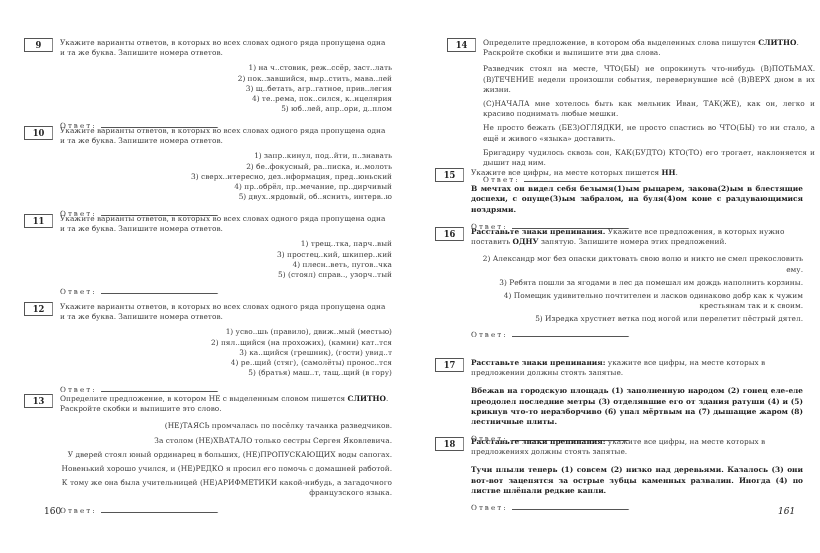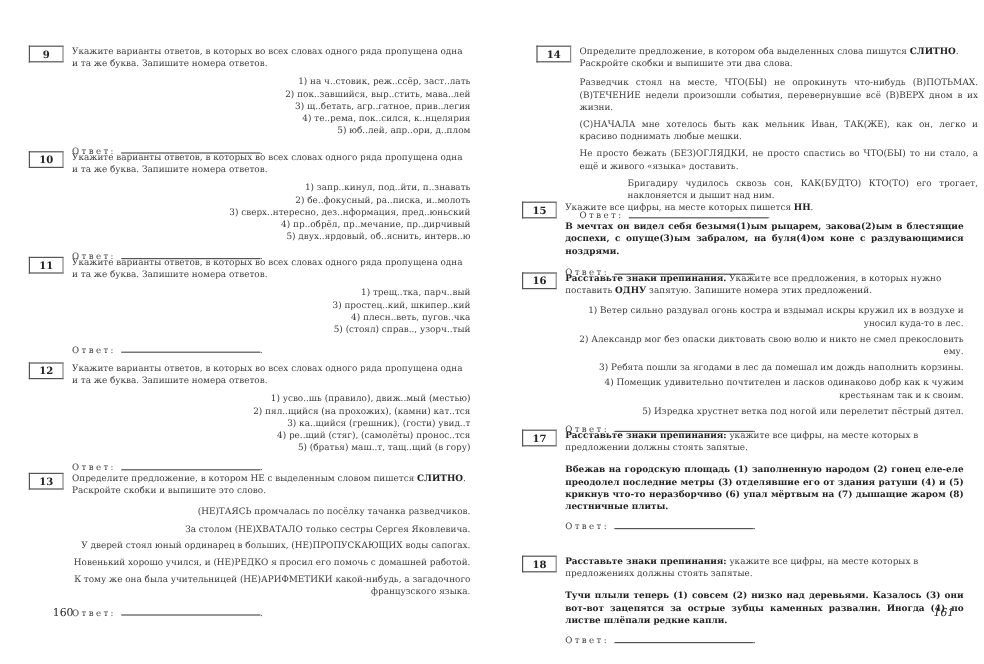--- a/index.html
+++ b/index.html
@@ -113,59 +113,58 @@
 
 <div class="page page-right">
 
   <div class="task" style="left:37px; top:38px; width:368px;">
     <div class="num-box">14</div>
     <div class="task-body">
       <p class="prompt"><span>Определите предложение, в котором оба выделенных слова пишутся </span><b>СЛИТНО</b><span>. Раскройте скобки и выпишите эти два слова.</span></p>
       <p class="para" style="margin-top:6px; text-align:justify;">Разведчик стоял на месте, ЧТО(БЫ) не опрокинуть что-нибудь (В)ПОТЬМАХ. (В)ТЕЧЕНИЕ недели произошли события, перевернувшие всё (В)ВЕРХ дном в их жизни.</p>
       <p class="para" style="text-align:justify;">(С)НАЧАЛА мне хотелось быть как мельник Иван, ТАК(ЖЕ), как он, легко и красиво поднимать любые мешки.</p>
       <p class="para" style="text-align:justify;">Не просто бежать (БЕЗ)ОГЛЯДКИ, не просто спастись во ЧТО(БЫ) то ни стало, а ещё и живого «языка» доставить.</p>
-      <p class="para" style="text-align:justify;margin-left:40px;">Бригадиру чудилось сквозь сон, КАК(БУДТО) КТО(ТО) его трогает, наклоняется и дышит над ним.</p>
+      <p class="para" style="text-align:justify;">Бригадиру чудилось сквозь сон, КАК(БУДТО) КТО(ТО) его трогает, наклоняется и дышит над ним.</p>
       <div class="answer"><span>Ответ:</span><span class="line"></span><span class="dot">.</span></div>
     </div>
   </div>
 
   <div class="task" style="left:25px; top:168px; width:368px;">
     <div class="num-box">15</div>
     <div class="task-body">
       <p class="prompt"><span>Укажите все цифры, на месте которых пишется </span><b>НН</b><span>.</span></p>
       <p class="bold-text" style="text-align:justify;">В мечтах он видел себя безымя(1)ым рыцарем, закова(2)ым в блестящие доспехи, с опуще(3)ым забралом, на буля(4)ом коне с раздувающимися ноздрями.</p>
       <div class="answer"><span>Ответ:</span><span class="line"></span><span class="dot">.</span></div>
     </div>
   </div>
 
   <div class="task" style="left:25px; top:227px; width:368px;">
     <div class="num-box">16</div>
     <div class="task-body">
       <p class="prompt"><b>Расставьте знаки препинания.</b><span> Укажите все предложения, в которых нужно поставить </span><b>ОДНУ</b><span> запятую. Запишите номера этих предложений.</span></p>
       <ul class="options hang" style="margin-top:7px;">
-        <li>1) Ветер сильно раздувал огонь костра и вздымал искры кружил их в воздухе и уносил куда-то в лес.</li>
         <li>2) Александр мог без опаски диктовать свою волю и никто не смел прекословить ему.</li>
         <li>3) Ребята пошли за ягодами в лес да помешал им дождь наполнить корзины.</li>
         <li>4) Помещик удивительно почтителен и ласков одинаково добр как к чужим крестьянам так и к своим.</li>
         <li>5) Изредка хрустнет ветка под ногой или перелетит пёстрый дятел.</li>
       </ul>
       <div class="answer" style="margin-top:2px;"><span>Ответ:</span><span class="line"></span><span class="dot">.</span></div>
     </div>
   </div>
 
   <div class="task" style="left:25px; top:358px; width:368px;">
     <div class="num-box">17</div>
     <div class="task-body">
       <p class="prompt"><b>Расставьте знаки препинания:</b><span> укажите все цифры, на месте которых в предложении должны стоять запятые.</span></p>
       <p class="bold-text" style="text-align:justify; margin-top:8px;">Вбежав на городскую площадь (1) заполненную народом (2) гонец еле-еле преодолел последние метры (3) отделявшие его от здания ратуши (4) и (5) крикнув что-то неразборчиво (6) упал мёртвым на (7) дышащие жаром (8) лестничные плиты.</p>
       <div class="answer"><span>Ответ:</span><span class="line"></span><span class="dot">.</span></div>
     </div>
   </div>
 
-  <div class="task" style="left:25px; top:437px; width:368px;margin-top:26px;">
+  <div class="task" style="left:25px; top:437px; width:368px;">
     <div class="num-box">18</div>
     <div class="task-body">
       <p class="prompt"><b>Расставьте знаки препинания:</b><span> укажите все цифры, на месте которых в предложениях должны стоять запятые.</span></p>
       <p class="bold-text" style="text-align:justify; margin-top:8px;">Тучи плыли теперь (1) совсем (2) низко над деревьями. Казалось (3) они вот-вот зацепятся за острые зубцы каменных развалин. Иногда (4) по листве шлёпали редкие капли.</p>
       <div class="answer"><span>Ответ:</span><span class="line"></span><span class="dot">.</span></div>
     </div>
   </div>
 
   <div class="page-num" style="left:368px; top:506px;font-style:italic;">161</div>
 </div>

